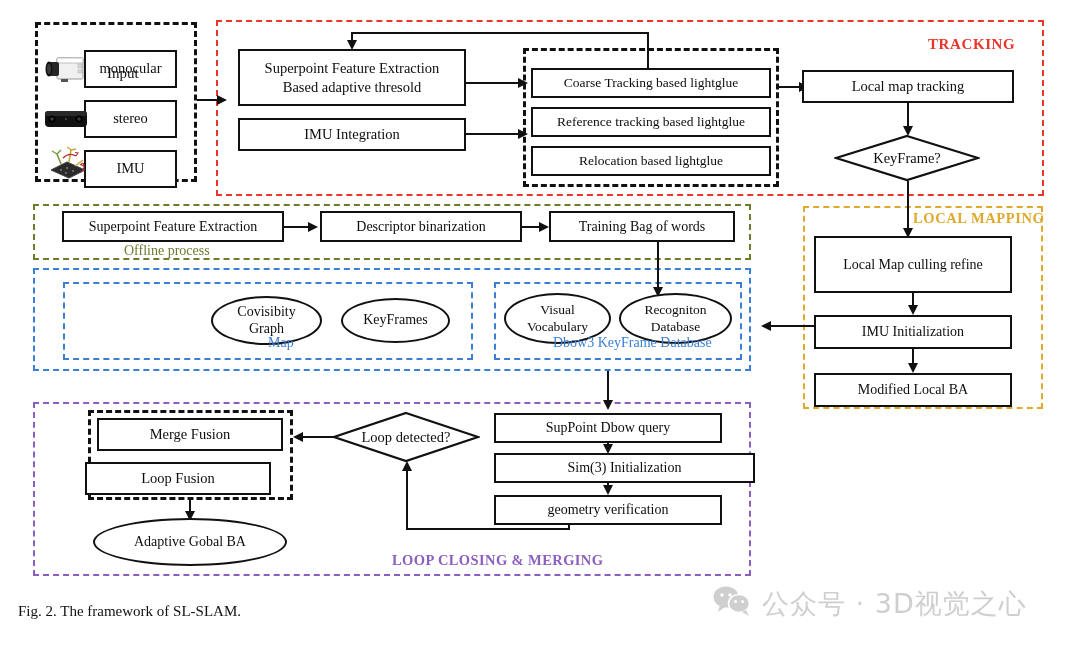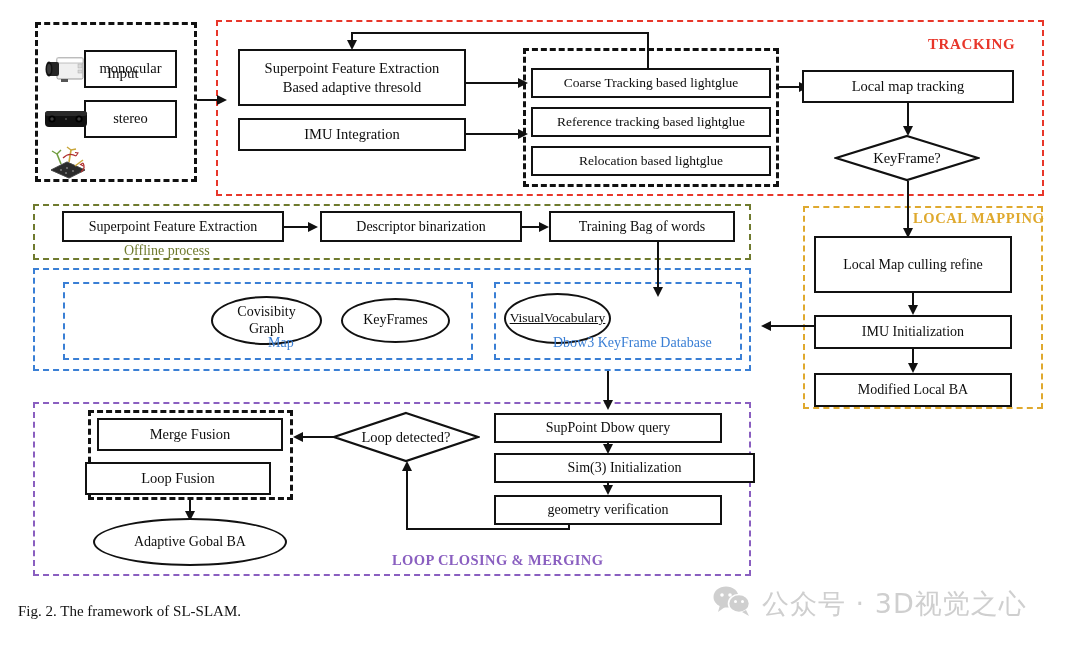--- a/index.html
+++ b/index.html
@@ -103,20 +103,21 @@
       <path d="M16 10 L11 7 M16 10 L20 6" stroke="#6f9c3d" stroke-width="1.4"></path>
       <path d="M28 18 L30 6" stroke="#c9a63a" stroke-width="1.6"></path>
       <path d="M30 6 L26 3 M30 6 L35 5" stroke="#c9a63a" stroke-width="1.4"></path>
       <path d="M34 22 L42 16" stroke="#c9a63a" stroke-width="1.5"></path>
       <path d="M22 14 q6 -6 13 -2" stroke="#b03030" stroke-width="1.3" fill="none"></path>
       <path d="M35 12 l2 -3 l-3 -0.5" stroke="#b03030" stroke-width="1.1" fill="none"></path>
       <path d="M40 28 q5 -4 2 -9" stroke="#b03030" stroke-width="1.3" fill="none"></path>
       <path d="M42 19 l-2.5 1.5 l2.8 1.4" stroke="#b03030" stroke-width="1.1" fill="none"></path>
     </svg>
   </div>
+  <div class="box" style="left:84px;top:150px;width:93px;height:38px;">IMU</div>
 
   <div class="ln lnh" style="left:197px;top:99px;width:22px;"></div>
   <div class="ar ar-r" style="left:217px;top:95px;"></div>
 
   <div class="grp red" style="left:216px;top:20px;width:828px;height:176px;"></div>
   <div class="lbl red" style="left:928px;top:36px;">TRACKING</div>
 
   <div class="box two" style="left:238px;top:49px;width:228px;height:57px;flex-direction:column;">
     <span>Superpoint Feature Extraction</span>
     <span>Based adaptive thresold</span>
@@ -181,23 +182,27 @@
 
   <div class="ell" style="left:211px;top:296px;width:111px;height:49px;flex-direction:column;">
     <span>Covisibity</span>
     <span>Graph</span>
   </div>
   <div class="ell" style="left:341px;top:298px;width:109px;height:45px;">KeyFrames</div>
 
   <div class="grp blue" style="left:494px;top:282px;width:248px;height:78px;"></div>
   <div class="lbl blue" style="left:530px;top:335px;margin-left:23px;">Dbow3 KeyFrame Database</div>
 
-  <div class="ell" style="left:504px;top:293px;width:107px;height:51px;flex-direction:row;font-size:13.5px;text-decoration:underline;">
+  <div class="ell" style="left:504px;top:293px;width:107px;height:51px;flex-direction:column;font-size:13.5px;">
     <span>Visual</span>
     <span>Vocabulary</span>
+  </div>
+  <div class="ell" style="left:619px;top:293px;width:113px;height:51px;flex-direction:column;font-size:13.5px;">
+    <span>Recogniton</span>
+    <span>Database</span>
   </div>
 
   <div class="ln lnh" style="left:771px;top:325px;width:44px;"></div>
   <div class="ar ar-l" style="left:761px;top:320.5px;"></div>
 
   <div class="grp gold" style="left:803px;top:206px;width:240px;height:203px;"></div>
   <div class="lbl gold" style="left:913px;top:210px;">LOCAL  MAPPING</div>
 
   <div class="box two" style="left:814px;top:236px;width:198px;height:57px;flex-direction:column;font-size:14px;">
     <span>Local Map culling refine</span>

